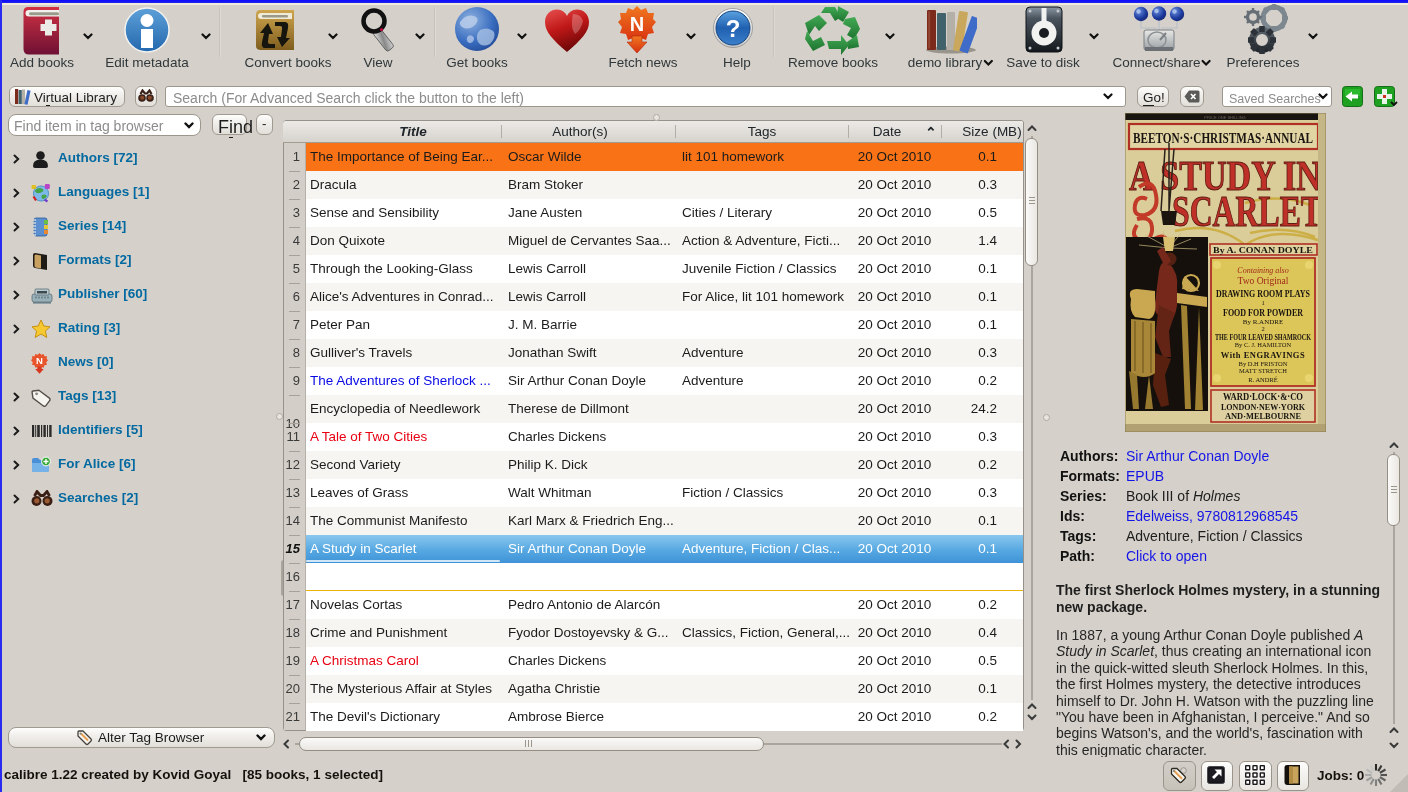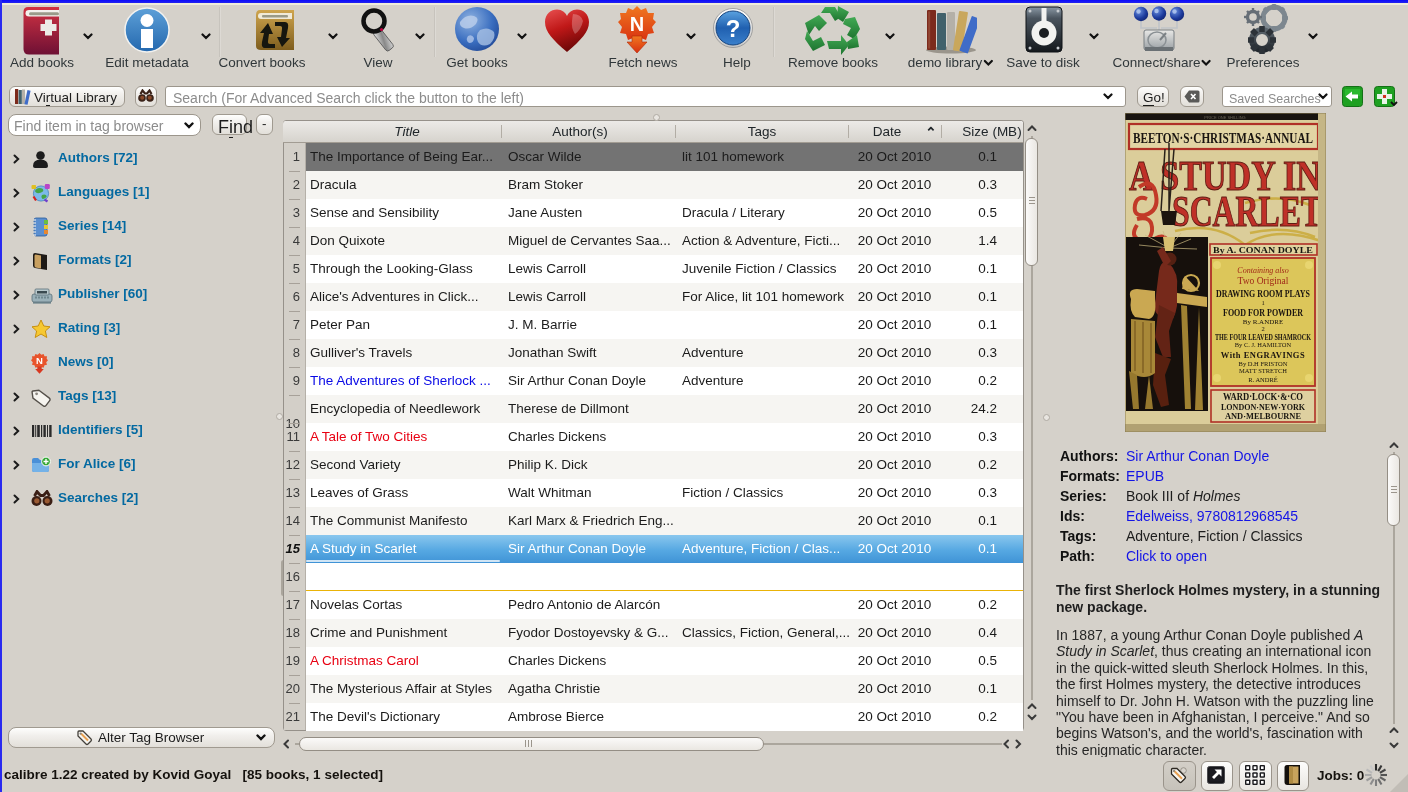--- a/index.html
+++ b/index.html
@@ -261,21 +261,21 @@
    <path d="M12 26 L16.5 30.5"></path>
           <path d="M27.5 41.5 L32 46"></path>
           <path d="M12 46 L16.5 41.5"></path>
           <path d="M27.5 30.5 L32 26"></path>
   </g>
  </g>
 </svg>
 
 <div class="tblabel" style="left:42px">Add books</div>
 <div class="tblabel" style="left:147px">Edit metadata</div>
-<div class="tblabel" style="left:262px">Convert books</div>
+<div class="tblabel" style="left:288px">Convert books</div>
 <div class="tblabel" style="left:378px">View</div>
 <div class="tblabel" style="left:477px">Get books</div>
 <div class="tblabel" style="left:643px">Fetch news</div>
 <div class="tblabel" style="left:737px">Help</div>
 <div class="tblabel" style="left:833px">Remove books</div>
 <div class="tblabel" style="left:951px">demo library<svg width="11" height="8" viewBox="0 0 11 8" style="margin-left:1px">
         <path d="M2 2 L5.5 5.5 L9 2" stroke="#111" stroke-width="2.2" fill="none" stroke-linecap="round"></path>
       </svg></div>
 <div class="tblabel" style="left:1043px">Save to disk</div>
 <div class="tblabel" style="left:1162px">Connect/share<svg width="11" height="8" viewBox="0 0 11 8" style="margin-left:0px">
@@ -528,55 +528,55 @@
 <div class="abs" style="left:98px;top:730px;font-size:13.5px;color:#1c1c1c">Alter Tag Browser</div>
 <svg class="chev" style="left:256px;top:734px" viewBox="0 0 10 7">
       <path d="M1.5 1.5 L5 5 L8.5 1.5" stroke="#111" stroke-width="2.4" fill="none" stroke-linecap="round"></path>
     </svg>
 
 </div>
 
 <div id="tablewrap"></div>
 <div class="abs" style="left:653px;top:114px;width:5px;height:5px;border-radius:50%;background:#e8e5e0;border:1px solid #b0aba3"></div>
 <div id="thead">
-  <div class="hlbl" style="left:124px;font-weight:normal;font-style:italic;">Title</div>
+  <div class="hlbl" style="left:130px;font-weight:bold;font-style:italic;">Title</div>
   <div class="hsep" style="left:218px"></div>
   <div class="hlbl" style="left:297px">Author(s)</div>
   <div class="hsep" style="left:392px"></div>
   <div class="hlbl" style="left:479px">Tags</div>
   <div class="hsep" style="left:565px"></div>
   <div class="hlbl" style="left:604px">Date</div>
   <div class="hlbl" style="left:648px;font-weight:bold">⌃</div>
   <div class="hsep" style="left:658px"></div>
   <div class="hlbl" style="left:709px">Size (MB)</div>
 </div>
 <div class="abs" style="left:284px;top:143px;width:22px;height:587px;background:#d3cfc8;border-right:1px solid #b5b0a8;box-sizing:border-box"></div>
 <div id="tbody">
 <div class="num" style="top:143px;">1</div>
-<div class="row" style="top:143px;background:#737373;">
+<div class="row" style="top:143px;background:#f97316;">
       <div class="c1">The Importance of Being Ear...</div>
       <div class="c2">Oscar Wilde</div>
       <div class="c3">lit 101 homework</div>
       <div class="c4">20 Oct 2010</div>
       <div class="c5">0.1</div>
     </div>
 <div class="num" style="top:171px;">2</div>
 <div class="tick" style="top:171px"></div>
 <div class="row" style="top:171px;background:#f6f5f2;">
       <div class="c1">Dracula</div>
       <div class="c2">Bram Stoker</div>
       <div class="c4">20 Oct 2010</div>
       <div class="c5">0.3</div>
     </div>
 <div class="num" style="top:199px;">3</div>
 <div class="tick" style="top:199px"></div>
 <div class="row" style="top:199px;background:#fff;">
       <div class="c1">Sense and Sensibility</div>
       <div class="c2">Jane Austen</div>
-      <div class="c3">Dracula / Literary</div>
+      <div class="c3">Cities / Literary</div>
       <div class="c4">20 Oct 2010</div>
       <div class="c5">0.5</div>
     </div>
 <div class="num" style="top:227px;">4</div>
 <div class="tick" style="top:227px"></div>
 <div class="row" style="top:227px;background:#f6f5f2;">
       <div class="c1">Don Quixote</div>
       <div class="c2">Miguel de Cervantes Saa...</div>
       <div class="c3">Action &amp; Adventure, Ficti...</div>
       <div class="c4">20 Oct 2010</div>
@@ -587,21 +587,21 @@
 <div class="row" style="top:255px;background:#fff;">
       <div class="c1">Through the Looking-Glass</div>
       <div class="c2">Lewis Carroll</div>
       <div class="c3">Juvenile Fiction / Classics</div>
       <div class="c4">20 Oct 2010</div>
       <div class="c5">0.1</div>
     </div>
 <div class="num" style="top:283px;">6</div>
 <div class="tick" style="top:283px"></div>
 <div class="row" style="top:283px;background:#f6f5f2;">
-      <div class="c1">Alice's Adventures in Click...</div>
+      <div class="c1">Alice's Adventures in Conrad...</div>
       <div class="c2">Lewis Carroll</div>
       <div class="c3">For Alice, lit 101 homework</div>
       <div class="c4">20 Oct 2010</div>
       <div class="c5">0.1</div>
     </div>
 <div class="num" style="top:311px;">7</div>
 <div class="tick" style="top:311px"></div>
 <div class="row" style="top:311px;background:#fff;">
       <div class="c1">Peter Pan</div>
       <div class="c2">J. M. Barrie</div>

